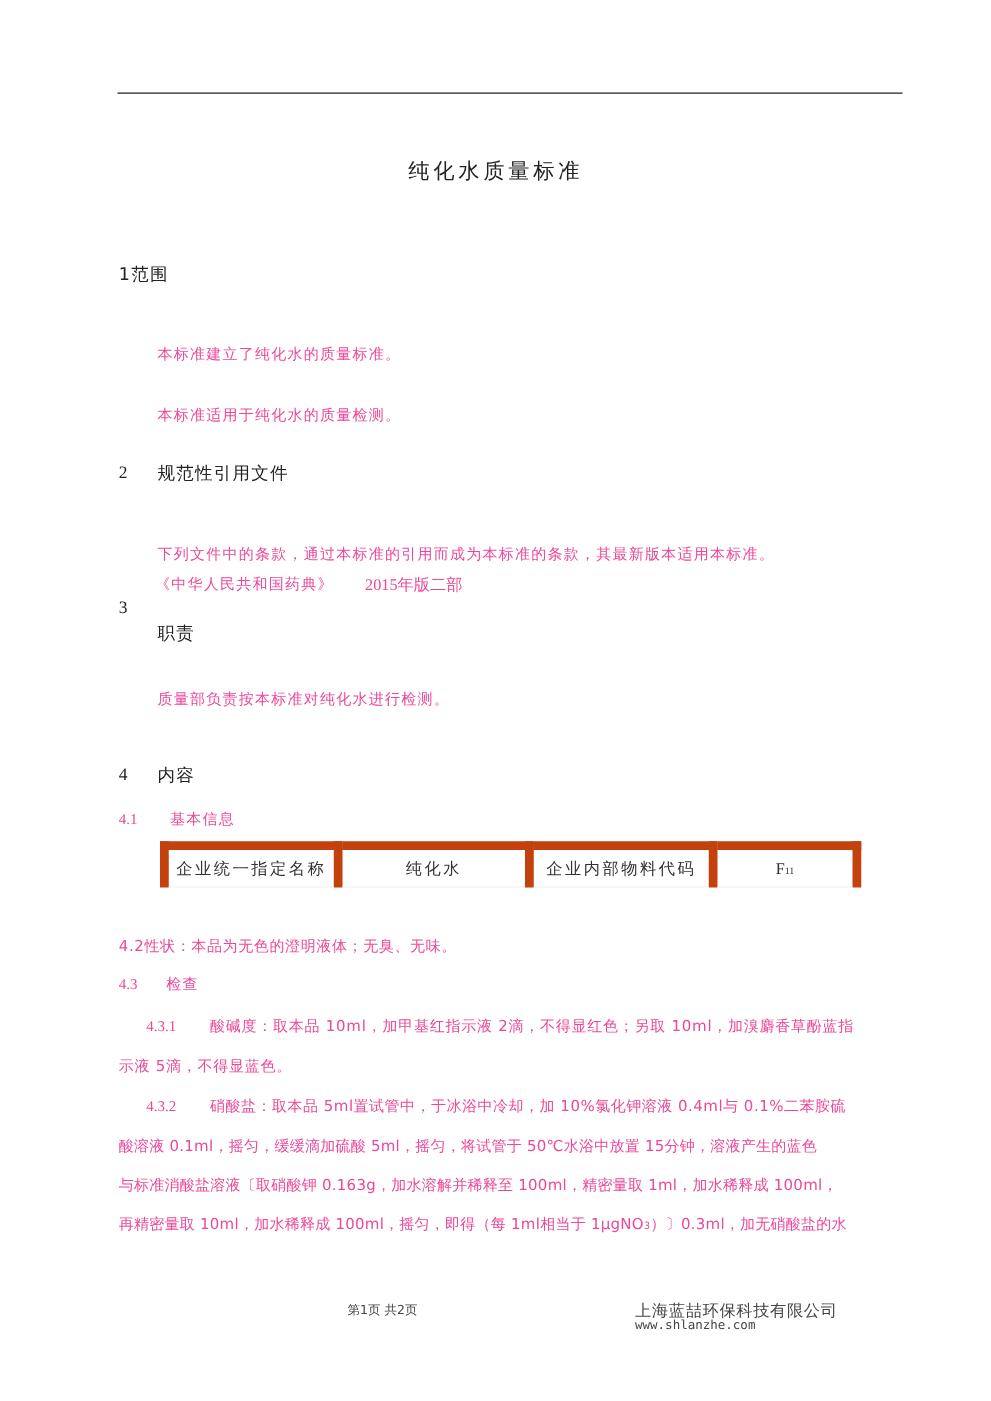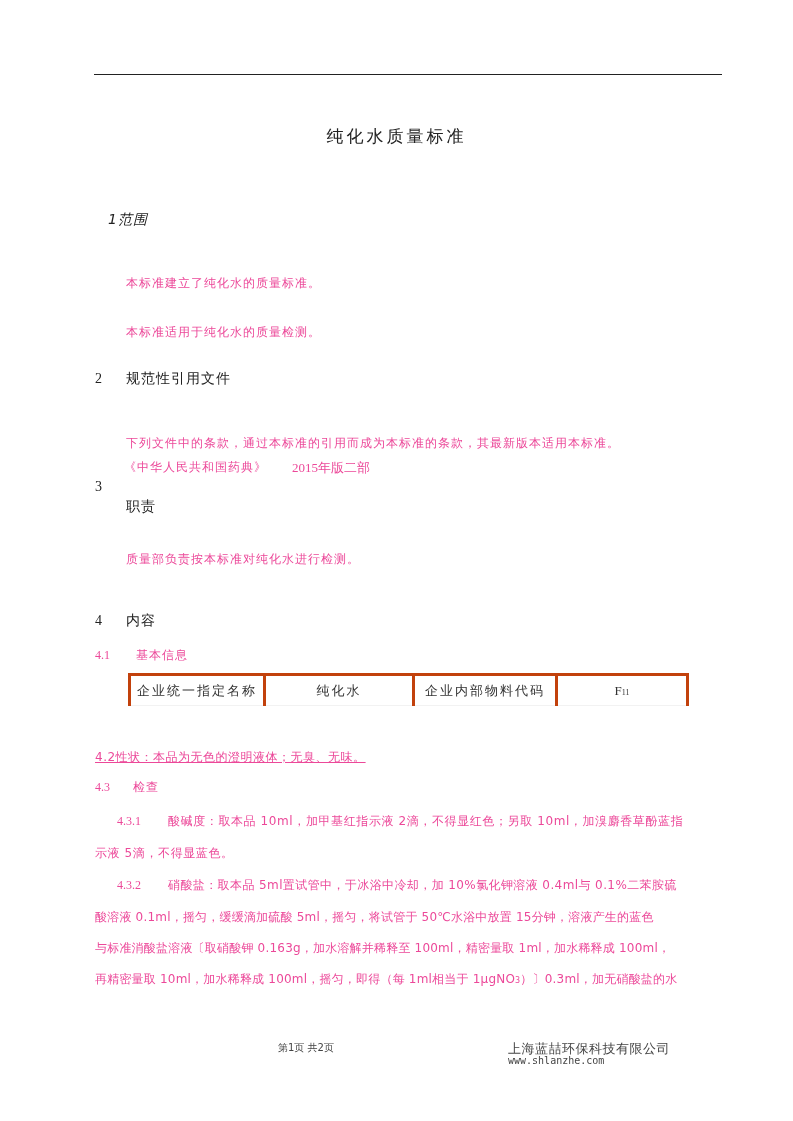--- a/index.html
+++ b/index.html
@@ -13,35 +13,35 @@
   .title { left: 0; width: 793px; text-align: center; top: 125px; font-size: 17px; letter-spacing: 3px; color: #222; }
   .h { font-size: 14px; color: #222; letter-spacing: 1px; }
   .num { font-family: "Liberation Serif", "DejaVu Serif", serif; font-size: 14px; }
   .p { font-size: 12px; letter-spacing: 1px; color: #ec4899; }
   .serif { font-family: "Liberation Serif", "DejaVu Serif", serif; letter-spacing: 0; }
   .sub { font-size: 8px; vertical-align: baseline; }
   table.info {
     position: absolute; left: 128px; top: 673px; width: 561px; border-collapse: collapse;
     font-size: 13px; letter-spacing: 2px; color: #333;
   }
-  table.info td { border: 3px solid #c2410c; height: 29px; text-align: center; padding: 0; }
+  table.info td { border: 7px solid #c2410c; height: 29px; text-align: center; padding: 0; }
   table.info tr.r1 td { border-bottom: 1px solid #f2f2f2; }
   table.info tr.r2 td { border-top: none; }
   .footer-left { left: 278px; top: 1041px; font-size: 10px; color: #444; }
   .footer-co { left: 508px; top: 1040px; font-size: 13px; color: #444; letter-spacing: 0.5px; }
   .footer-url { left: 508px; top: 1055px; font-size: 10px; color: #444; font-family: "DejaVu Sans Mono", "Liberation Mono", monospace; }
 </style>
 </head>
 <body>
 
 <div class="rule"></div>
 
 <div class="abs title">纯化水质量标准</div>
 
-<div class="abs h" style="left:108px; top:211px;font-style:italic;">1范围</div>
+<div class="abs h" style="left:95px; top:211px;">1范围</div>
 <div class="abs p" style="left:126px; top:275px;">本标准建立了纯化水的质量标准。</div>
 <div class="abs p" style="left:126px; top:324px;">本标准适用于纯化水的质量检测。</div>
 
 <div class="abs h num" style="left:95px; top:371px;">2</div>
 <div class="abs h" style="left:126px; top:370px;">规范性引用文件</div>
 <div class="abs p" style="left:126px; top:435px;">下列文件中的条款，通过本标准的引用而成为本标准的条款，其最新版本适用本标准。</div>
 <div class="abs p" style="left:124px; top:459px;">《中华人民共和国药典》</div>
 <div class="abs p serif" style="left:292px; top:459px; font-size:13px;">2015年版二部</div>
 
 <div class="abs h num" style="left:95px; top:479px;">3</div>
@@ -58,21 +58,21 @@
   <tbody>
       <tr class="r1">
     <td style="width:132px;">企业统一指定名称</td>
     <td style="width:146px;">纯化水</td>
     <td style="width:140px;">企业内部物料代码</td>
     <td><span class="serif">F</span><span class="serif sub">11</span></td>
   </tr>
 </tbody>
   </table>
 
-<div class="abs p" style="left:95px; top:749px; letter-spacing:0.5px;text-decoration:underline;">4.2性状：本品为无色的澄明液体；无臭、无味。</div>
+<div class="abs p" style="left:95px; top:749px; letter-spacing:0.5px;">4.2性状：本品为无色的澄明液体；无臭、无味。</div>
 
 <div class="abs p serif" style="left:95px; top:780px; font-size:12px;">4.3</div>
 <div class="abs p" style="left:133px; top:779px;">检查</div>
 
 <div class="abs p serif" style="left:117px; top:814px; font-size:12px;">4.3.1</div>
 <div class="abs p" style="left:168px; top:813px; letter-spacing:0.6px;">酸碱度：取本品 10ml，加甲基红指示液 2滴，不得显红色；另取 10ml，加溴麝香草酚蓝指</div>
 <div class="abs p" style="left:95px; top:845px; letter-spacing:0.6px;">示液 5滴，不得显蓝色。</div>
 
 <div class="abs p serif" style="left:117px; top:878px; font-size:12px;">4.3.2</div>
 <div class="abs p" style="left:168px; top:877px; letter-spacing:0.4px;">硝酸盐：取本品 5ml置试管中，于冰浴中冷却，加   10%氯化钾溶液 0.4ml与   0.1%二苯胺硫</div>

